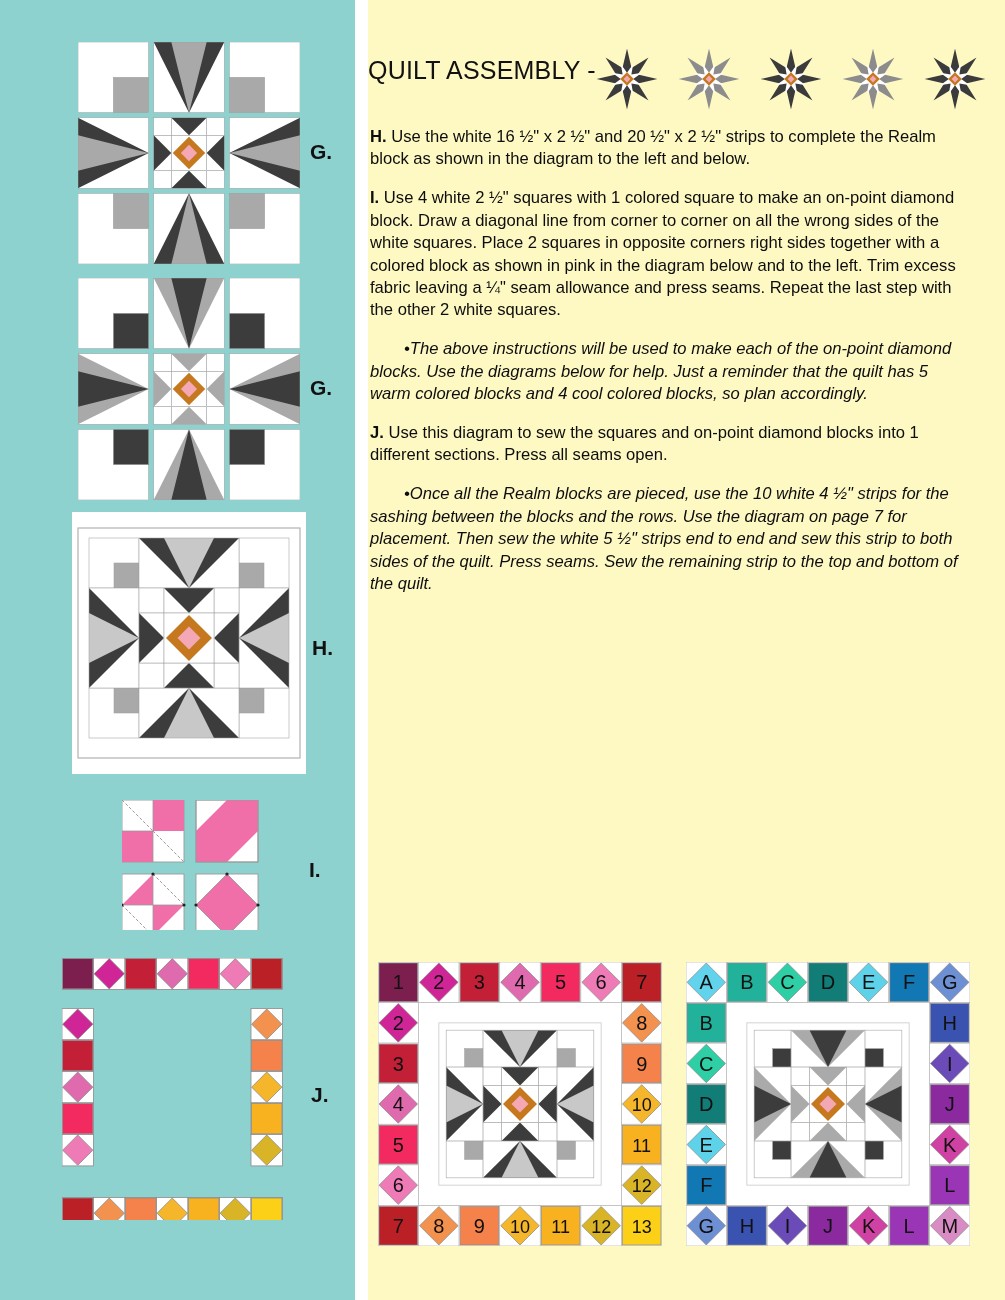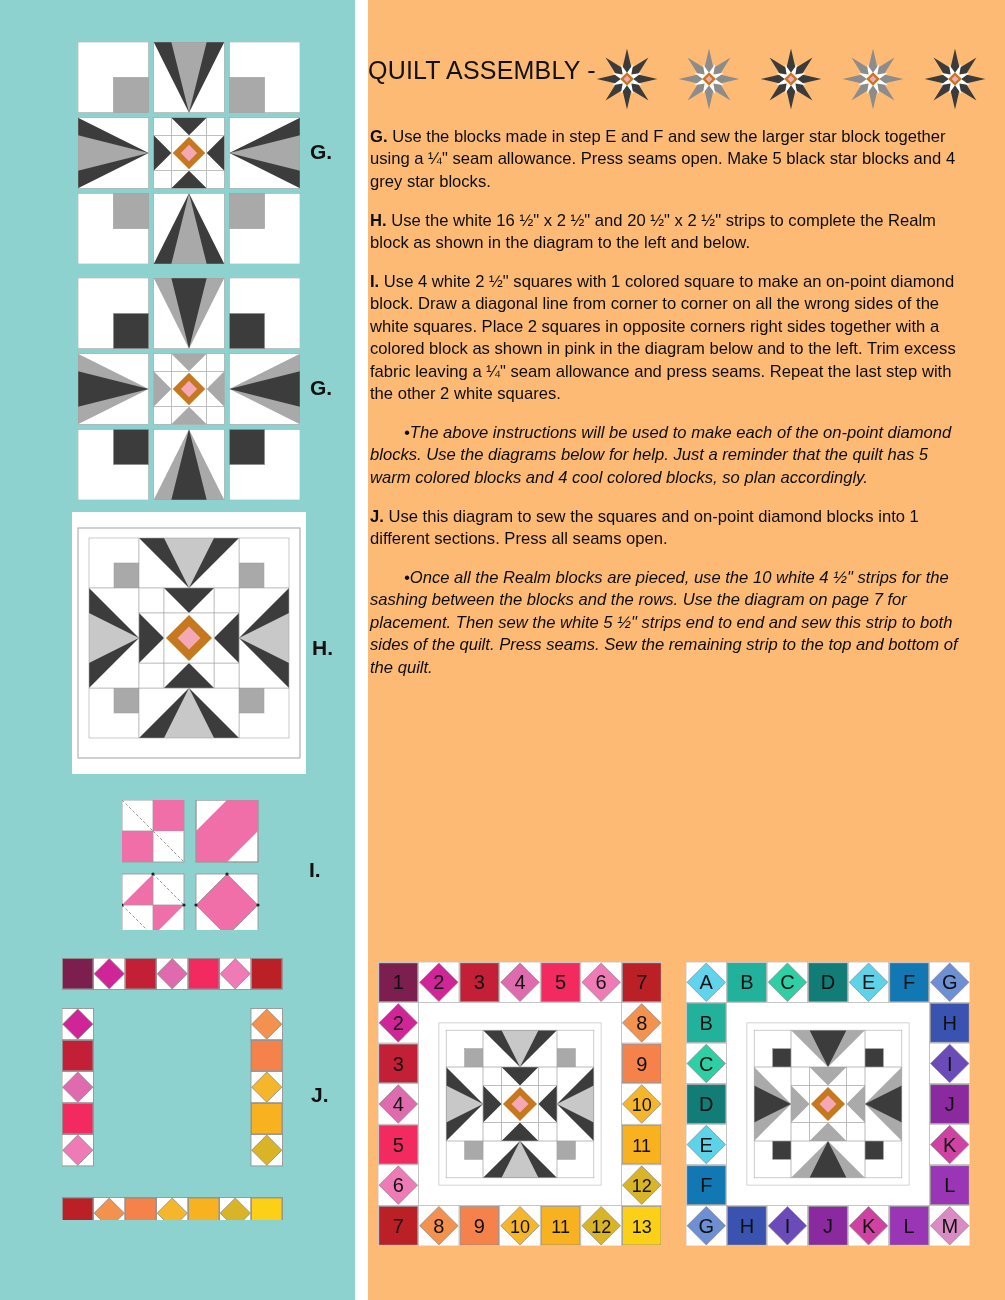--- a/index.html
+++ b/index.html
@@ -10,21 +10,21 @@
     -webkit-font-smoothing:antialiased;
   }
   
   #sidebar{
     position:absolute;left:0;top:0;width:355px;height:1300px;
     background:#8ed2cf;
   }
   .blk{position:absolute;}
   
   #content{
-    position:absolute;left:368px;top:0;width:637px;height:1300px;background:#fdba74;
+    position:absolute;left:368px;top:0;width:637px;height:1300px;background:#fef9c3;
   }
   #hdr{position:absolute;left:0;top:48px;width:637px;height:72px;}
   #hdr-title{
     position:absolute;left:0;top:8px;font-size:25px;letter-spacing:.2px;
     color:#111;font-weight:400;white-space:nowrap;
   }
   .hdr-star{position:absolute;top:0;width:62px;height:62px;}
   #body-text{
     position:absolute;left:2px;top:126px;width:598px;
     font-size:16.6px;line-height:22.4px;color:#0d0d0d;
@@ -368,21 +368,20 @@
         <g class="starg">
           <polygon points="50.00,1.00 57.27,32.45 84.65,15.35 67.55,42.73 99.00,50.00 67.55,57.27 84.65,84.65 57.27,67.55 50.00,99.00 42.73,67.55 15.35,84.65 32.45,57.27 1.00,50.00 32.45,42.73 15.35,15.35 42.73,32.45" fill="#3b3b3b" stroke="none" stroke-width="0"></polygon>
           <polygon points="59.95,25.98 57.07,42.93 74.02,40.05 60.00,50.00 74.02,59.95 57.07,57.07 59.95,74.02 50.00,60.00 40.05,74.02 42.93,57.07 25.98,59.95 40.00,50.00 25.98,40.05 42.93,42.93 40.05,25.98 50.00,40.00" fill="#ffffff" stroke="none" stroke-width="0"></polygon>
           <polygon points="50,39 61,50 50,61 39,50" fill="#c6781f" stroke="none" stroke-width="0"></polygon>
           <polygon points="50,44.5 55.5,50 50,55.5 44.5,50" fill="#f4a7b4" stroke="none" stroke-width="0"></polygon>
         </g>
       </svg>
   </div>
 
   <div id="body-text">
-      <p><b>G.</b> <span>Use the blocks made in step E and F and sew the larger star block together using a ¼" seam allowance.  Press seams open. Make 5 black star blocks and 4 grey star blocks.</span></p>
       <p><b>H.</b> <span>Use the white 16 ½" x 2 ½" and 20 ½" x 2 ½" strips to complete the Realm block as shown in the diagram to the left and below.</span></p>
       <p><b>I.</b> <span>Use 4 white 2 ½" squares with 1 colored square to make an on-point diamond block. Draw a diagonal line from corner to corner on all the wrong sides of the white squares. Place 2 squares in opposite corners right sides together with a colored block as shown in pink in the diagram below and to the left. Trim excess fabric leaving a ¼" seam allowance and press seams. Repeat the last step with the other 2 white squares.</span></p>
       <p class="ind"><span>•The above instructions will be used to make each of the on-point diamond blocks.  Use the diagrams below for help. Just a reminder that the quilt has 5 warm colored blocks and 4 cool colored blocks, so plan accordingly.</span></p>
       <p><b>J.</b> <span>Use this diagram to sew the squares and on-point diamond blocks into 1 different sections. Press all seams open.</span></p>
       <p class="ind"><span>•Once all the Realm blocks are pieced, use the 10 white 4 ½" strips for the sashing between the blocks and the rows. Use the diagram on page 7 for placement.  Then sew the white 5 ½" strips end to end and sew this strip to both sides of the quilt. Press seams.  Sew the remaining strip to the top and bottom of the quilt.</span></p>
     </div>
 
   <svg id="diag-num" viewBox="0 0 284 284">
       <g id="dnum">
         <rect x="0" y="0" width="284" height="284" fill="#ffffff" stroke="none" stroke-width="0"></rect>

